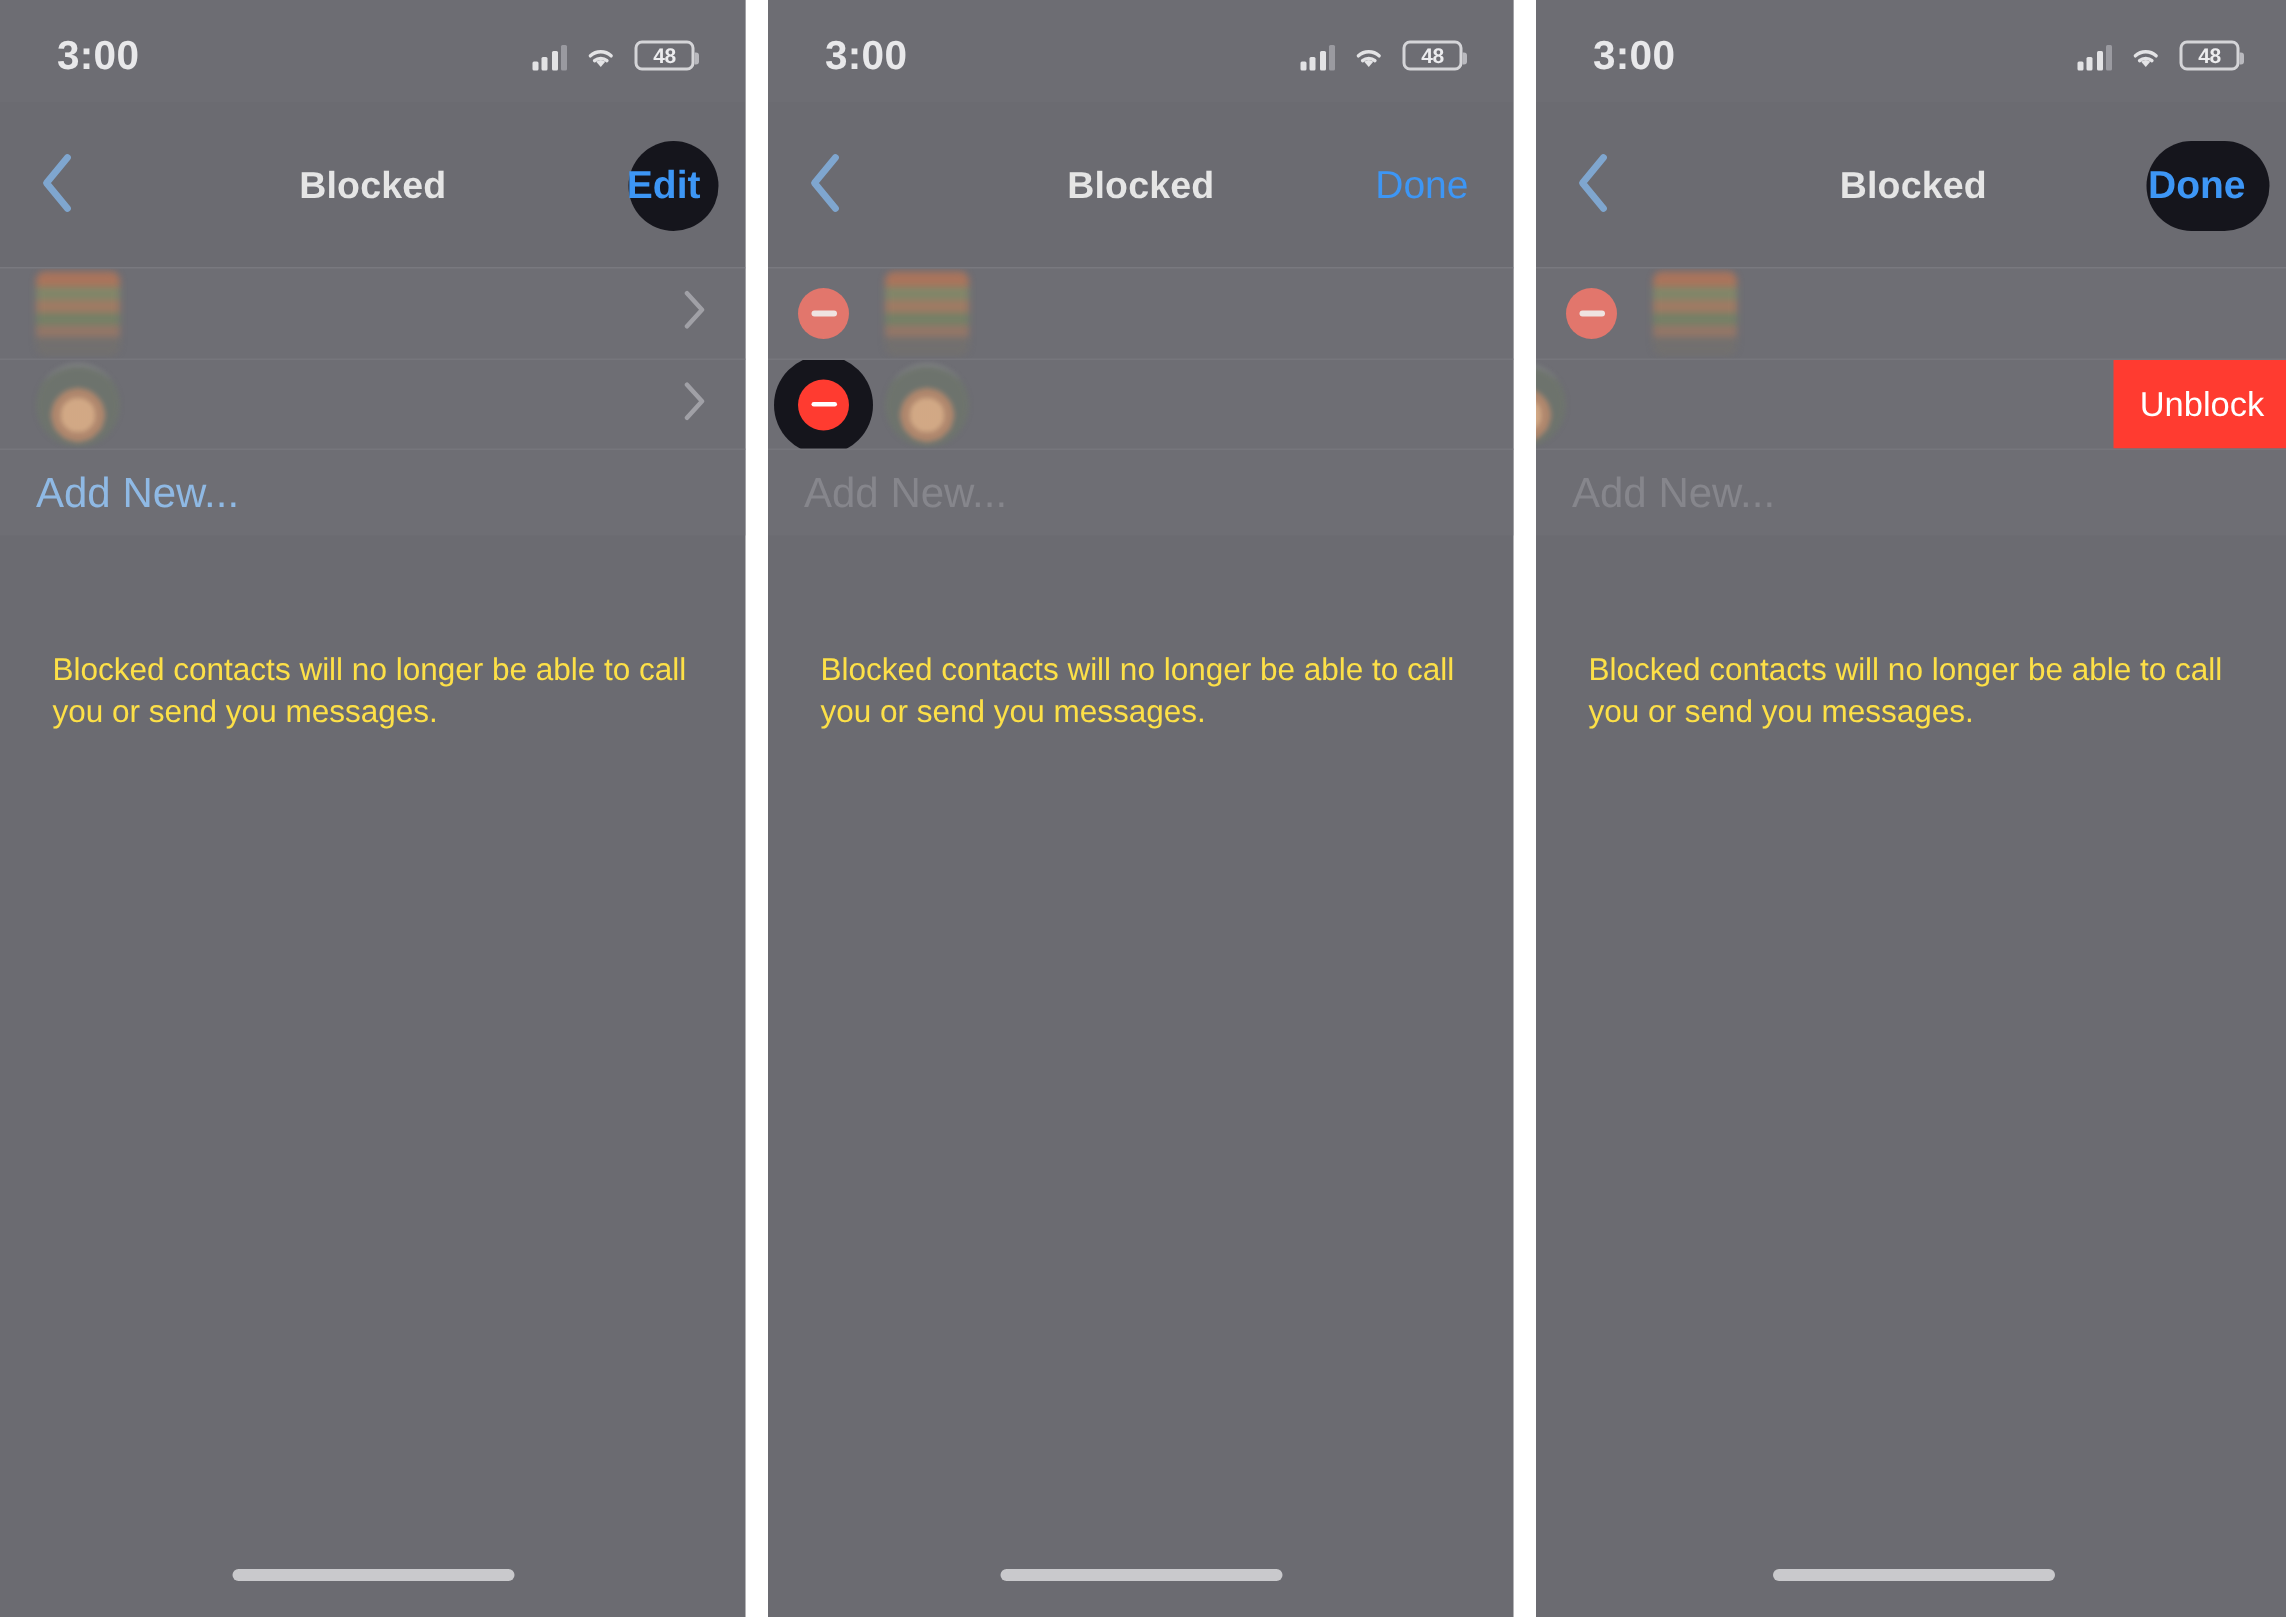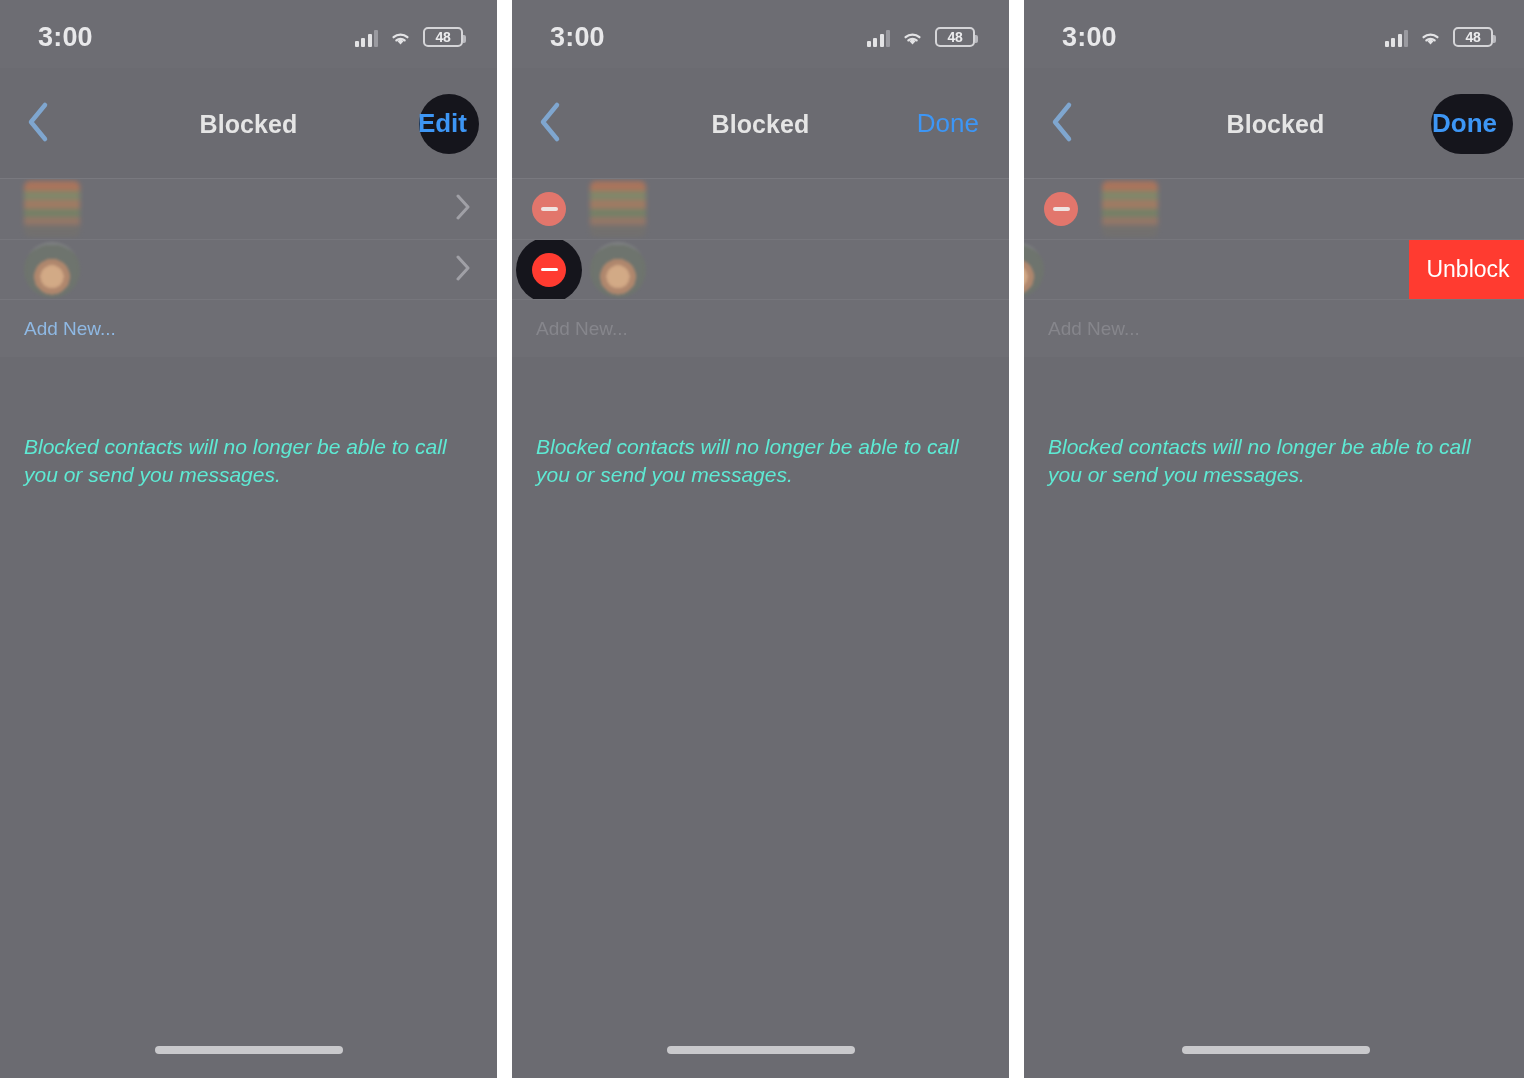--- a/index.html
+++ b/index.html
@@ -171,31 +171,30 @@
     position:absolute; right:0; top:0; bottom:0;
     width:118px;
     background:#ff3b30;
     display:flex; align-items:center; justify-content:center;
     color:#ffffff; font-size:23px; font-weight:400;
   }
 
   
   .row-add {
     height:58px; display:flex; align-items:center; padding-left:24px;
-    color:#8fb9e4; font-size:19px;
+    color:#8fb9e4; font-size:28px;
     border-top:1px solid #76767c;
   }
   .row-add.dim { color:#86868c; }
 
   .footnote {
-    position:absolute; left:0; right:0;
+    position:absolute; left:11px; right:0;
     padding:22px 28px 0 24px;
-    color:#5eead4; font-size:21px; line-height:1.32;
+    color:#fde047; font-size:21px; line-height:1.32;
     max-width:480px;
-    font-style:italic;
   }
 
   
   .home-ind {
     position:absolute; bottom:24px; left:50%; transform:translateX(-50%);
     width:188px; height:8px; border-radius:5px;
     background:#c9c9cc;
   }
 </style>
 </head>

